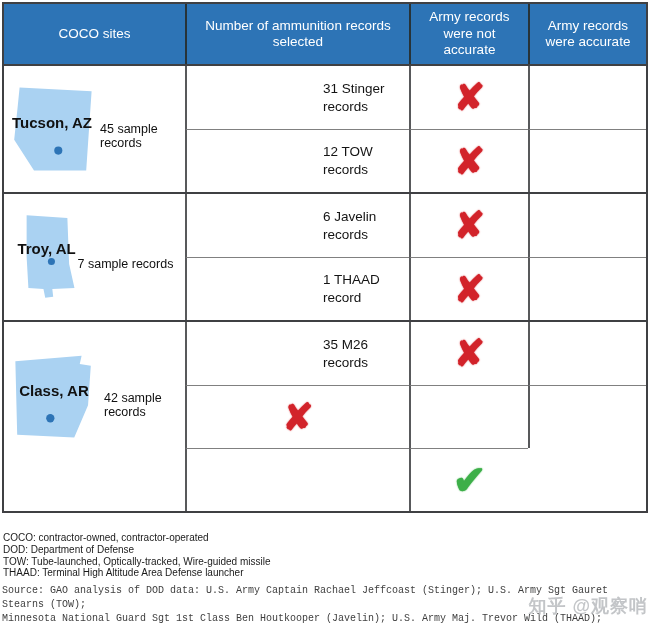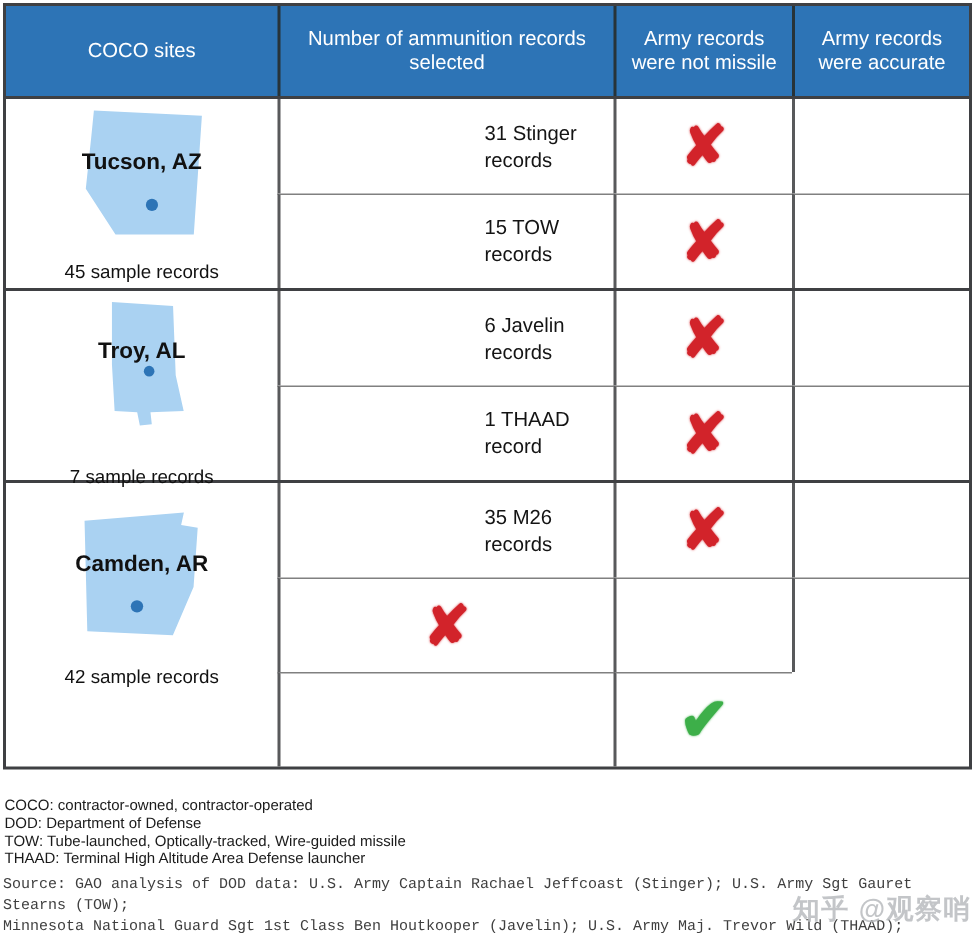--- a/index.html
+++ b/index.html
@@ -13,21 +13,21 @@
   .hdr { display:grid; grid-template-columns:181px 224px 119px 118px; height:62px; background:#2d74b6; border-bottom:2px solid #3f4043; }
   .hdr-cell { display:flex; align-items:center; justify-content:center; text-align:center;
     color:#fff; font-size:13.5px; line-height:1.22; padding:2px 6px; }
   .hdr-cell + .hdr-cell { border-left:2px solid #273338; }
 
   .grp { display:grid; grid-template-columns:181px 224px 119px 118px; grid-auto-rows:63px; }
   .grp + .grp { border-top:2px solid #3f4043; }
   .span2 { grid-row:1 / span 2; }
   .span3 { grid-row:1 / span 3; }
 
-  .site-cell { position:relative; display:flex; flex-direction:column; align-items:center; justify-content:center; }
+  .site-cell { position:relative; display:flex; align-items:center; justify-content:center; }
   .site-cell.pad3 { padding-bottom:38px; }
   .shape-wrap { position:relative; display:flex; align-items:center; justify-content:center; }
   .site-name { position:absolute; left:50%; top:42%; transform:translate(-50%,-50%);
     font-weight:bold; font-size:15px; white-space:nowrap; z-index:2; color:#111; }
   .site-sample { margin-top:14px; font-size:12.5px; color:#111; }
   .state { display:block; }
 
   .wcell { display:flex; align-items:flex-end; border-left:2px solid #58595b; overflow:hidden; }
   .mark-cell { display:flex; align-items:center; justify-content:center; border-left:2px solid #58595b; }
   .bt { border-top:1.5px solid #808080; }
@@ -87,21 +87,21 @@
 </head>
 <body>
 
 <div class="fig">
 
   <div class="tbl">
 
     <div class="hdr">
       <div class="hdr-cell">COCO sites</div>
       <div class="hdr-cell">Number of ammunition records selected</div>
-      <div class="hdr-cell">Army records were not missile</div>
+      <div class="hdr-cell">Army records were not accurate</div>
       <div class="hdr-cell">Army records were accurate</div>
     </div>
 
     <div class="grp">
       <div class="site-cell span2">
         <div class="shape-wrap">
           <svg class="state" width="96" height="90" viewBox="0 0 100 100">
             <polygon points="14,4 94,8 88,96 30,96 8,62 12,24" fill="#aad2f2"></polygon>
             <circle cx="57" cy="74" r="4.5" fill="#2d74b6"></circle>
           </svg>
@@ -122,21 +122,21 @@
         </div>
       <div class="mark-cell">
           <span class="check"></span>
         </div>
 
       <div class="wcell bt">
         <div class="photo ph-tow">
             <span class="s1"></span>
             <span class="s2"></span>
           </div>
-        <div class="label">15 TOW records</div>
+        <div class="label">12 TOW records</div>
       </div>
       <div class="mark-cell bt">
           <span class="xmark">✘</span>
         </div>
       <div class="mark-cell bt">
           <span class="check"></span>
         </div>
     </div>
 
     <div class="grp">
@@ -180,21 +180,21 @@
         </div>
     </div>
 
     <div class="grp">
       <div class="site-cell span3 pad3">
         <div class="shape-wrap">
           <svg class="state" width="100" height="92" viewBox="0 0 100 100">
             <polygon points="8,10 80,4 78,13 90,15 87,58 72,93 10,90" fill="#aad2f2"></polygon>
             <circle cx="46" cy="72" r="4.5" fill="#2d74b6"></circle>
           </svg>
-          <div class="site-name">Camden, AR</div>
+          <div class="site-name">Class, AR</div>
         </div>
         <div class="site-sample">42 sample records</div>
       </div>
 
       <div class="wcell">
         <div class="photo ph-m26">
             <span class="s1"></span>
             <span class="s2"></span>
           </div>
         <div class="label">35 M26 records</div>

